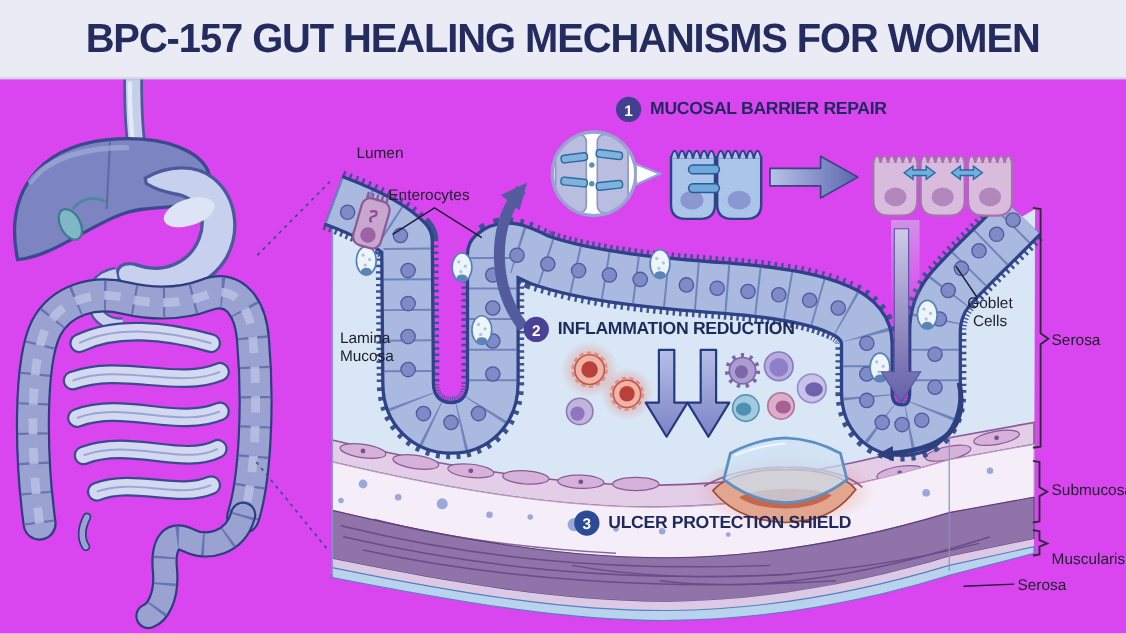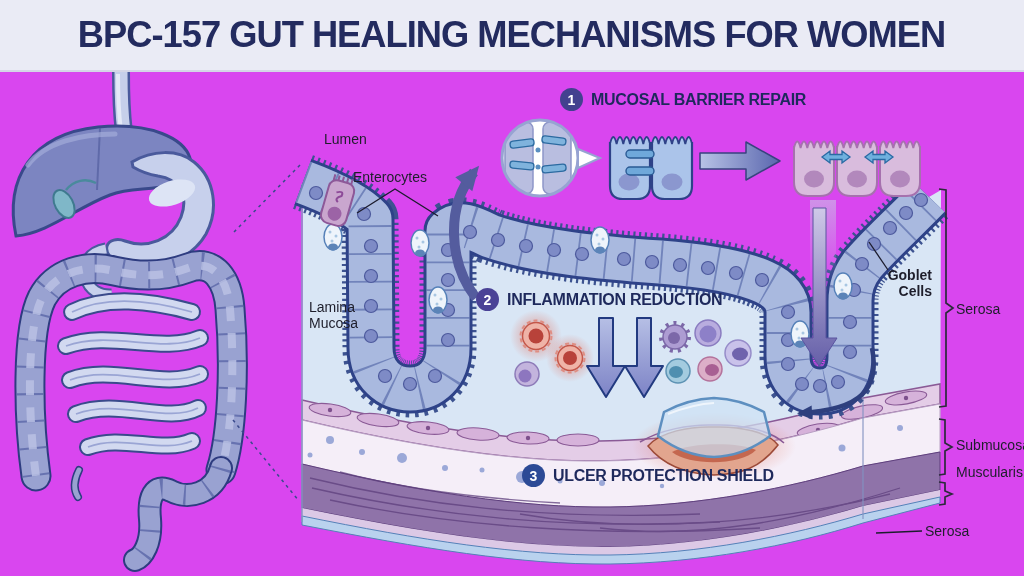--- a/index.html
+++ b/index.html
@@ -5,21 +5,21 @@
   html,body{margin:0;padding:0;background:#ffffff;overflow:hidden;}
   #stage{position:relative;width:1024px;height:576px;background:#d946ef;
          font-family:"Liberation Sans",sans-serif;}
   #art{position:absolute;left:0;top:0;width:1024px;height:576px;}
   .titlebar{position:absolute;left:0;top:0;width:1024px;height:70px;
             background:#eaebf5;border-bottom:2px solid #d4d6e6;
             display:flex;align-items:center;justify-content:center;}
   .titlebar .t{font-weight:800;font-size:37px;letter-spacing:-1px;color:#232b5f;
                white-space:nowrap;transform:scaleX(0.98);}
   .lbl{position:absolute;font-size:14px;line-height:1.16;color:#1e1e2b;}
-  .ctr{text-align:right;font-weight:bold;}
+  .ctr{text-align:center;}
   .mech{position:absolute;display:flex;align-items:center;gap:8px;white-space:nowrap;}
   .badge{width:23px;height:23px;border-radius:50%;color:#ffffff;
          display:flex;align-items:center;justify-content:center;
          font-size:14px;font-weight:700;flex:0 0 auto;}
   .mech .txt{font-size:16px;font-weight:800;letter-spacing:-0.3px;color:#1e295c;}
 </style>
 </head>
 <body>
 
 <div id="stage">
@@ -419,16 +419,16 @@
 <div class="lbl" style="left:309px;top:299px;">
   <span>Lamina</span><br>
   <span>Mucosa</span>
 </div>
 <div class="lbl ctr" style="left:868px;top:267px;width:64px;">
   <span>Goblet</span><br>
   <span>Cells</span>
 </div>
 <div class="lbl" style="left:956px;top:301px;">Serosa</div>
 <div class="lbl" style="left:956px;top:437px;">Submucosa</div>
-<div class="lbl" style="left:956px;top:464px;">Muscularis</div>
+<div class="lbl" style="left:956px;top:500px;">Muscularis</div>
 <div class="lbl" style="left:925px;top:523px;">Serosa</div>
 
 </div>
 
 </body></html>

